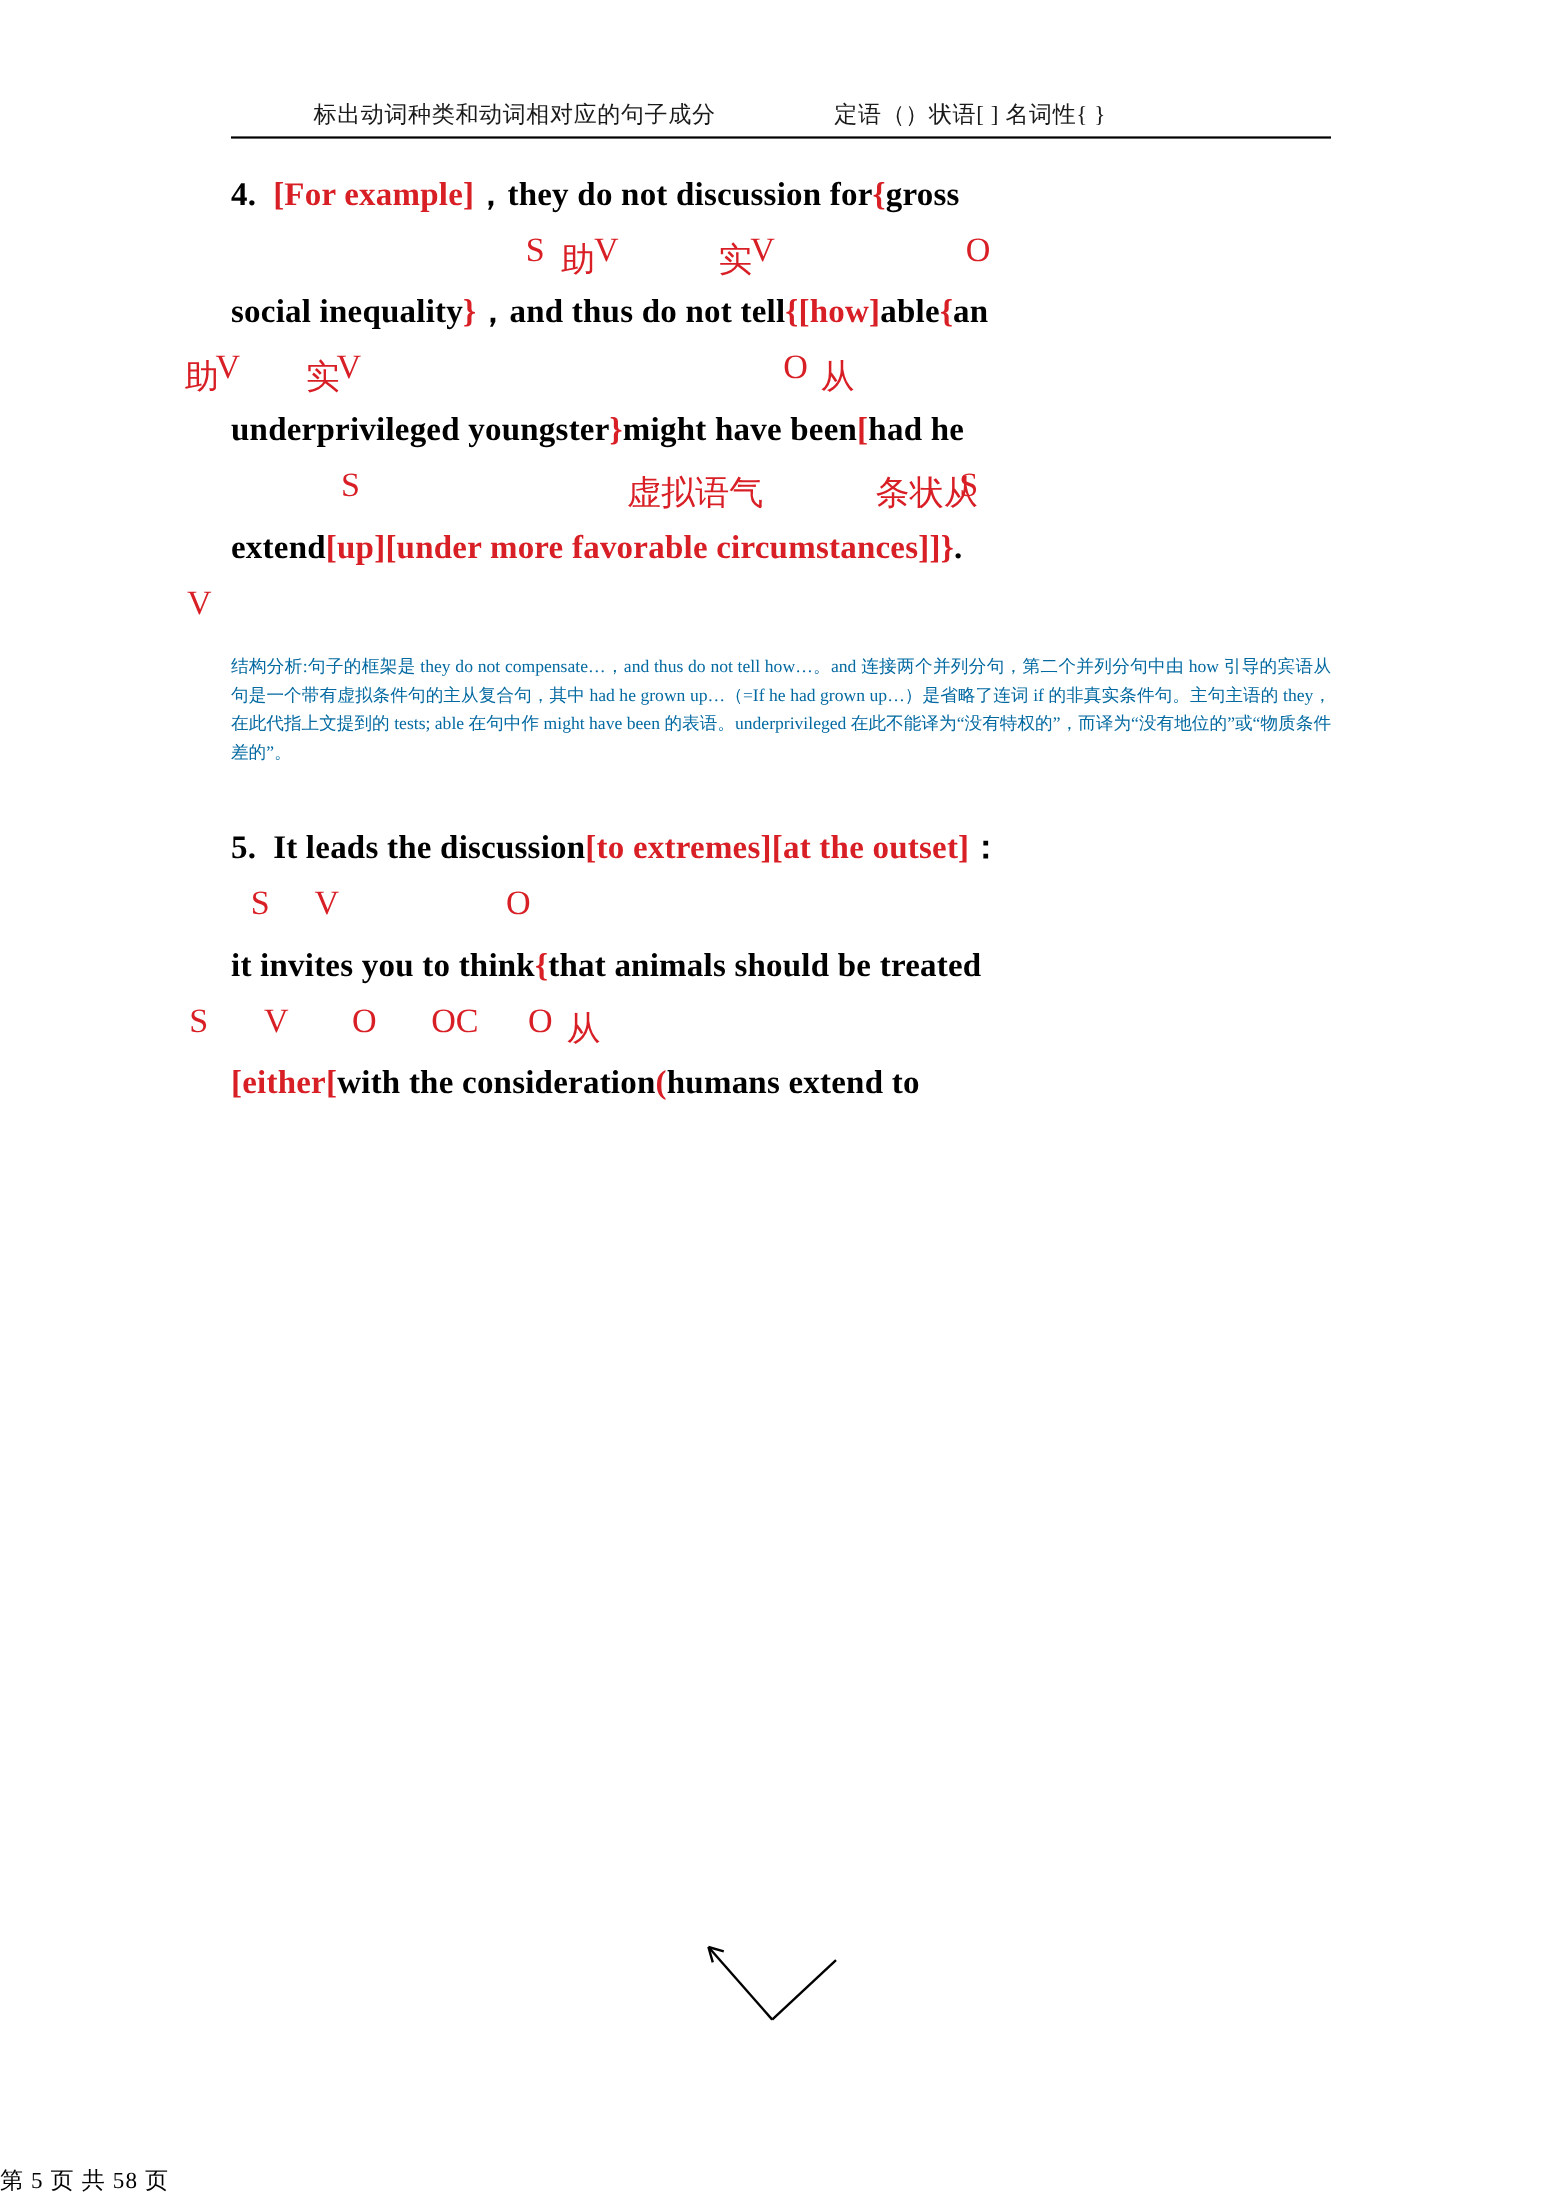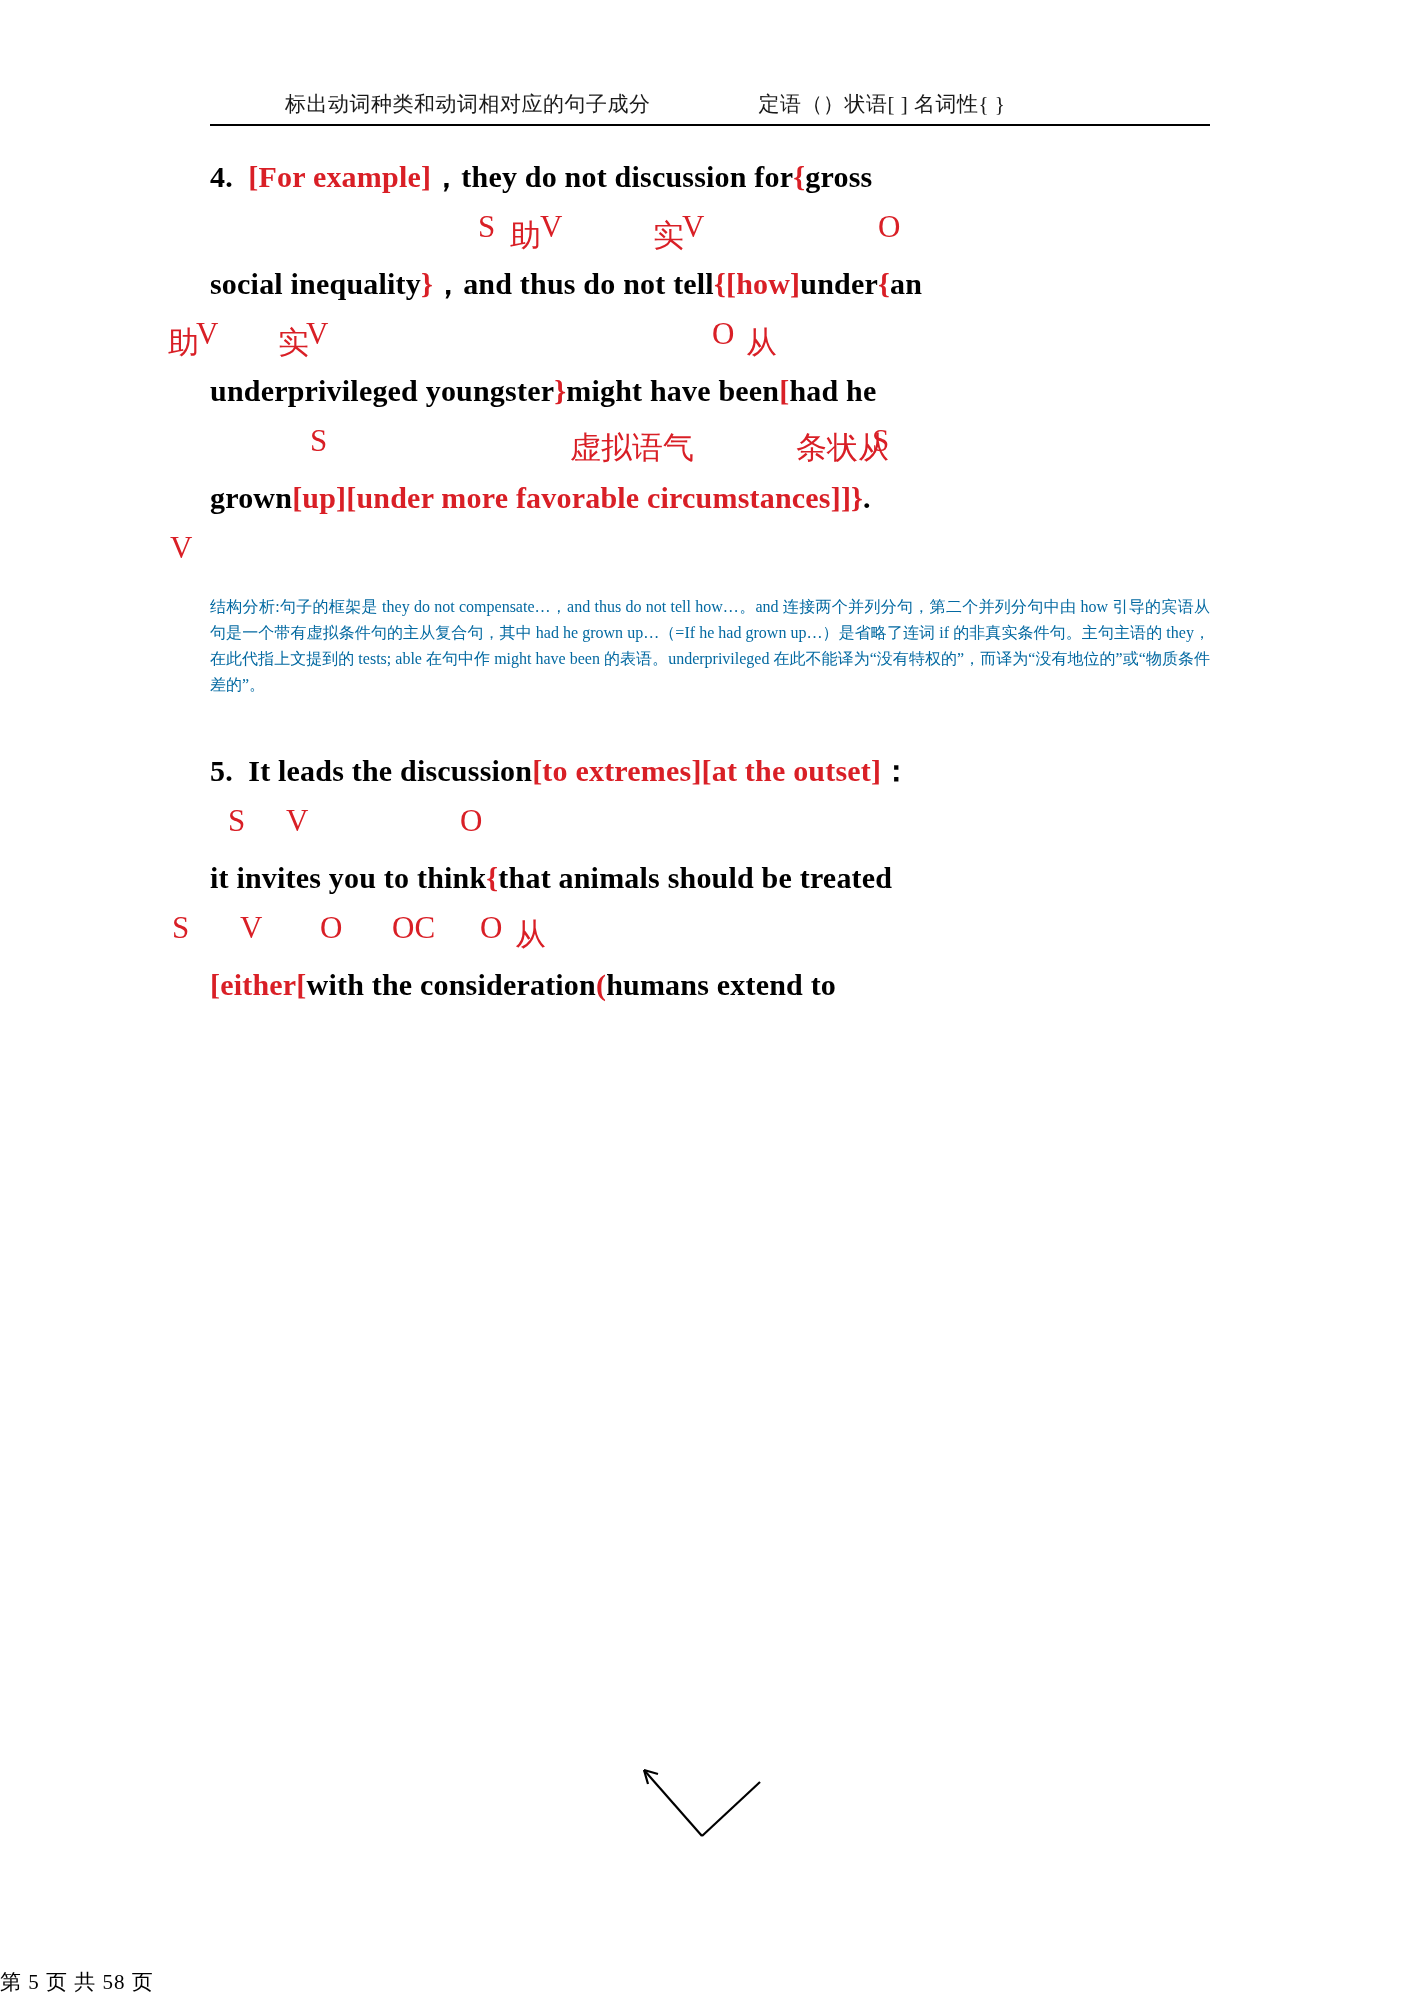--- a/index.html
+++ b/index.html
@@ -136,41 +136,41 @@
 
       <div class="ann-row">
         <span class="ann" style="left:268px">S</span>
         <span class="ann small" style="left:300px;top:22px">助</span>
         <span class="ann" style="left:330px">V</span>
         <span class="ann small" style="left:443px;top:22px">实</span>
         <span class="ann" style="left:472px">V</span>
         <span class="ann" style="left:668px">O</span>
       </div>
 
-      <p class="sent-line"><span class="blk">social inequality</span><span class="red">}</span><span class="blk">，and thus do not tell</span><span class="red">{</span><span class="red">[how]</span><span class="blk">under</span><span class="red">{</span><span class="blk">an</span></p>
+      <p class="sent-line"><span class="blk">social inequality</span><span class="red">}</span><span class="blk">，and thus do not tell</span><span class="red">{</span><span class="red">[how]</span><span class="blk">able</span><span class="red">{</span><span class="blk">an</span></p>
 
       <div class="ann-row">
         <span class="ann small" style="left:-42px;top:22px">助</span>
         <span class="ann" style="left:-14px">V</span>
         <span class="ann small" style="left:68px;top:22px">实</span>
         <span class="ann" style="left:96px">V</span>
         <span class="ann" style="left:502px">O</span>
         <span class="ann small" style="left:536px;top:22px">从</span>
       </div>
 
       <p class="sent-line"><span class="blk">underprivileged youngster</span><span class="red">}</span><span class="blk">might have been</span><span class="red">[</span><span class="blk">had he</span></p>
 
       <div class="ann-row">
         <span class="ann" style="left:100px">S</span>
         <span class="ann small" style="left:360px;top:20px">虚拟语气</span>
         <span class="ann small" style="left:586px;top:20px">条状从</span>
         <span class="ann" style="left:662px">S</span>
       </div>
 
-      <p class="sent-line"><span class="blk">grown</span><span class="red">[up][under more favorable circumstances]]}</span><span class="blk">.</span></p>
+      <p class="sent-line"><span class="blk">extend</span><span class="red">[up][under more favorable circumstances]]}</span><span class="blk">.</span></p>
 
       <div class="ann-row">
         <span class="ann" style="left:-40px">V</span>
       </div>
 
       <p class="analysis">结构分析:句子的框架是 they do not compensate…，and thus do not tell how…。and 连接两个并列分句，第二个并列分句中由 how 引导的宾语从句是一个带有虚拟条件句的主从复合句，其中 had he grown up…（=If he had grown up…）是省略了连词 if 的非真实条件句。主句主语的 they，在此代指上文提到的 tests; able 在句中作 might have been 的表语。underprivileged 在此不能译为“没有特权的”，而译为“没有地位的”或“物质条件差的”。</p>
     </div>
 
     <div class="gap-md"></div>
 

